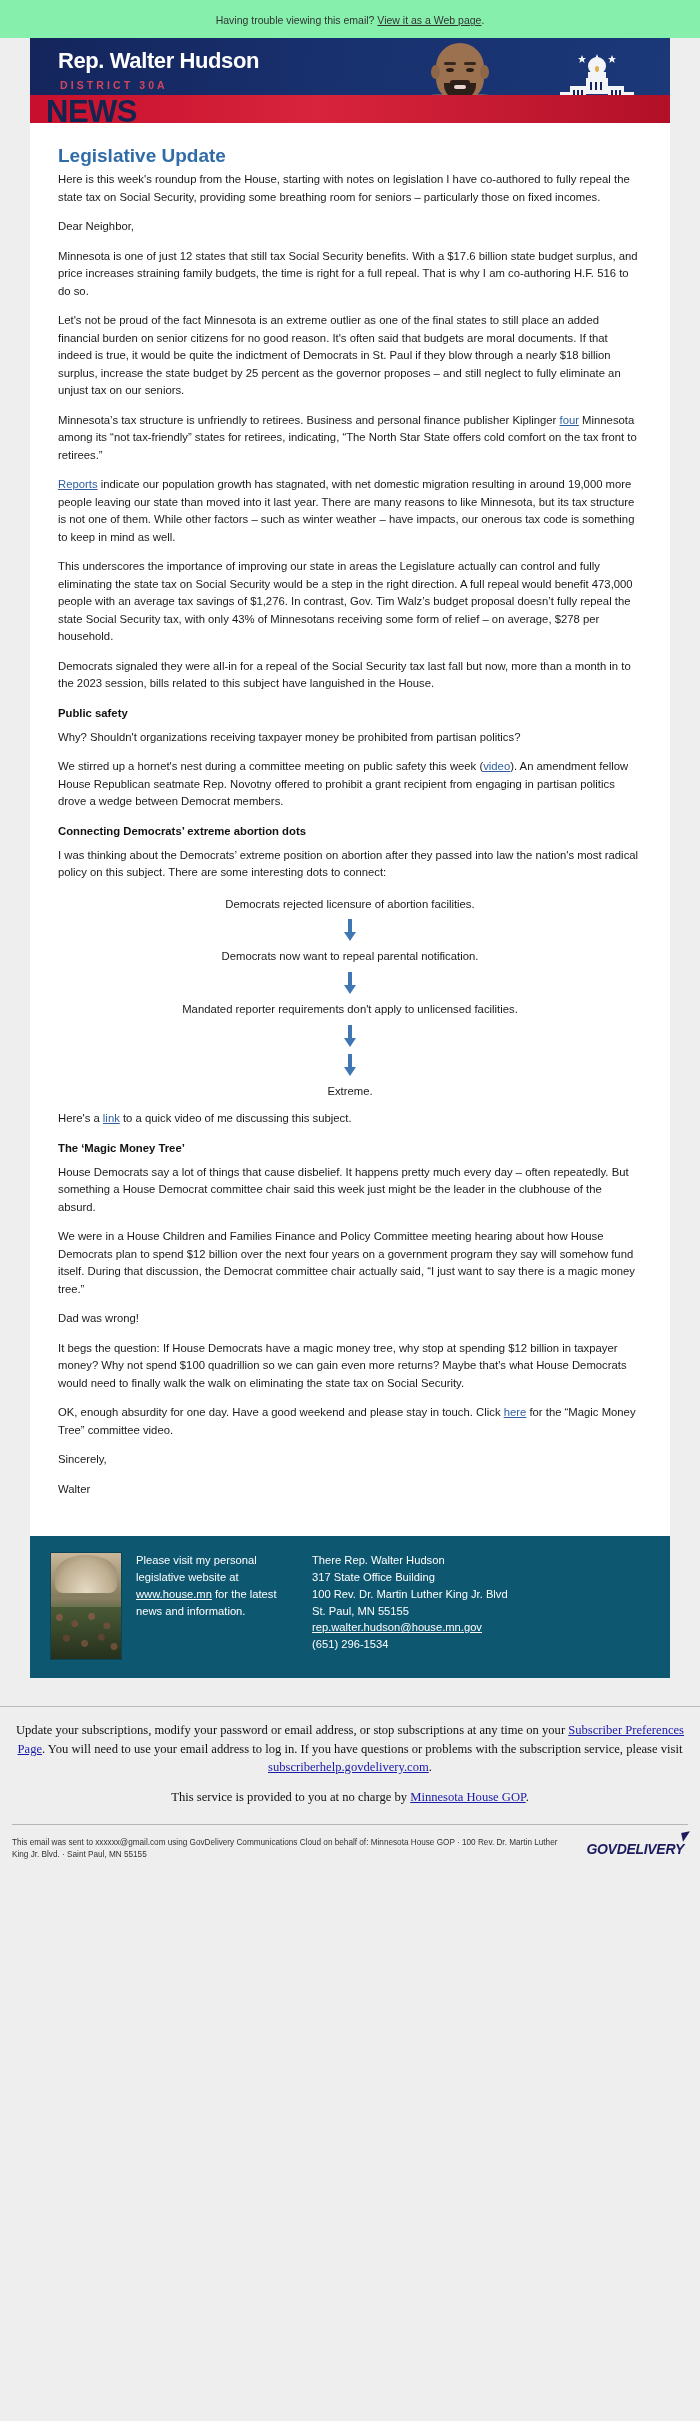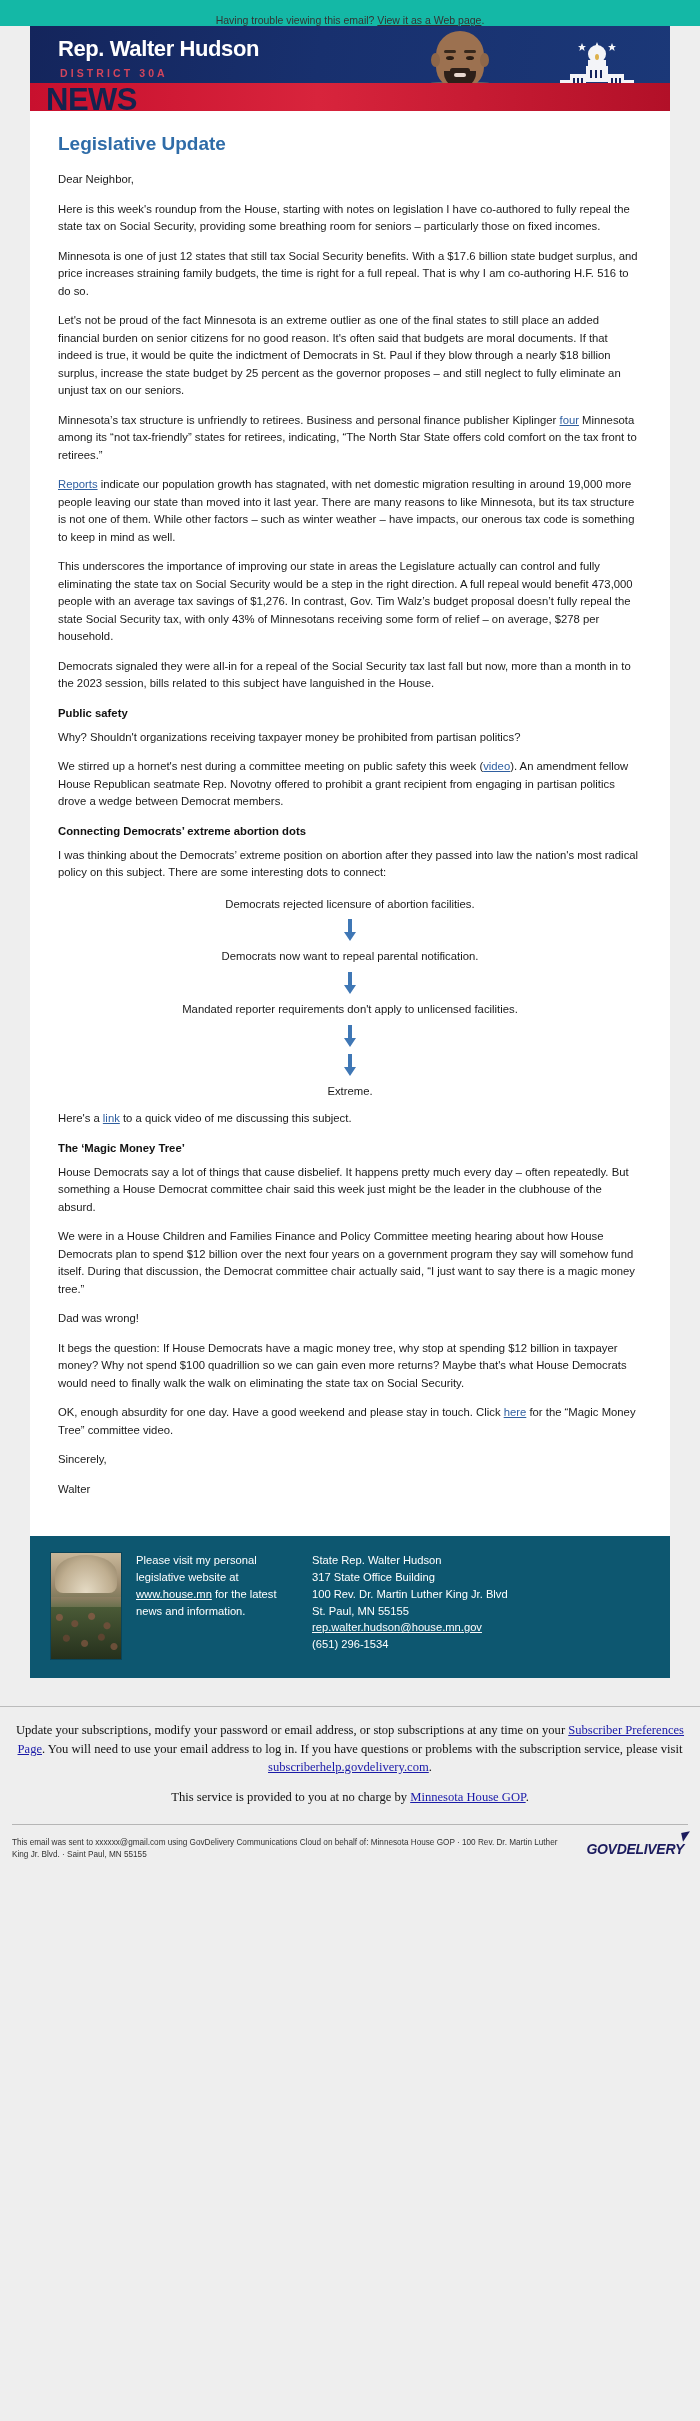--- a/index.html
+++ b/index.html
@@ -7,22 +7,22 @@
     margin: 0; padding: 0;
     background: #eeeeee;
     font-family: "Liberation Sans", sans-serif;
   }
   body { width: 700px; }
 
   .preheader {
     text-align: center;
     font-size: 10.5px;
     color: #333333;
-    padding: 14px 0 0 0;
-    background: #14b8a6;
+    padding: 14px 0 12px 0;
+    background: #86efac;
   }
   .preheader a { color: #333333; text-decoration: underline; }
 
   .wrap { width: 700px; margin: 0 auto; background: #eeeeee; }
 
   .email-card {
     width: 640px;
     margin: 0 auto;
     background: #ffffff;
   }
@@ -107,21 +107,21 @@
     position: absolute; right: 24px; top: 14px;
     width: 96px; height: 62px; opacity: .95;
   }
 
   
   .body-pad { padding: 18px 28px 26px 28px; }
   h1.title {
     color: #2f6ca8;
     font-size: 19px;
     font-weight: bold;
-    margin: 4px 0 16px 0;
+    margin: 4px 0 4px 0;
     font-family: "Liberation Sans", sans-serif;
   }
   p.para {
     font-size: 11.3px;
     line-height: 1.55;
     color: #1a1a1a;
     margin: 0 0 12px 0;
   }
   p.para a, a.inline { color: #2f5fa0; text-decoration: underline; }
   h3.subhead {
@@ -312,22 +312,22 @@
         <ellipse cx="47" cy="17" rx="2" ry="3" fill="#e8b84b"></ellipse>
       </svg>
 
       <div class="mast-redband"></div>
       <div class="mast-news">NEWS</div>
     </div>
 
     <div class="body-pad">
       <h1 class="title">Legislative Update</h1>
 
+      <p class="para">Here is this week's roundup from the House, starting with notes on legislation I have co-authored to fully repeal the state tax on Social Security, providing some breathing room for seniors – particularly those on fixed incomes.</p>
       <p class="para">Dear Neighbor,</p>
-      <p class="para">Here is this week's roundup from the House, starting with notes on legislation I have co-authored to fully repeal the state tax on Social Security, providing some breathing room for seniors – particularly those on fixed incomes.</p>
       <p class="para">Minnesota is one of just 12 states that still tax Social Security benefits. With a $17.6 billion state budget surplus, and price increases straining family budgets, the time is right for a full repeal. That is why I am co-authoring H.F. 516 to do so.</p>
       <p class="para">Let's not be proud of the fact Minnesota is an extreme outlier as one of the final states to still place an added financial burden on senior citizens for no good reason. It's often said that budgets are moral documents. If that indeed is true, it would be quite the indictment of Democrats in St. Paul if they blow through a nearly $18 billion surplus, increase the state budget by 25 percent as the governor proposes – and still neglect to fully eliminate an unjust tax on our seniors.</p>
 
       <p class="para"><span>Minnesota’s tax structure is unfriendly to retirees. Business and personal finance publisher Kiplinger </span><a href="#">four</a><span> Minnesota among its “not tax-friendly” states for retirees, indicating, “The North Star State offers cold comfort on the tax front to retirees.”</span></p>
 
       <p class="para"><a href="#">Reports</a><span> indicate our population growth has stagnated, with net domestic migration resulting in around 19,000 more people leaving our state than moved into it last year. There are many reasons to like Minnesota, but its tax structure is not one of them. While other factors – such as winter weather – have impacts, our onerous tax code is something to keep in mind as well.</span></p>
 
       <p class="para">This underscores the importance of improving our state in areas the Legislature actually can control and fully eliminating the state tax on Social Security would be a step in the right direction. A full repeal would benefit 473,000 people with an average tax savings of $1,276. In contrast, Gov. Tim Walz’s budget proposal doesn’t fully repeal the state Social Security tax, with only 43% of Minnesotans receiving some form of relief – on average, $278 per household.</p>
       <p class="para">Democrats signaled they were all-in for a repeal of the Social Security tax last fall but now, more than a month in to the 2023 session, bills related to this subject have languished in the House.</p>
 
@@ -382,21 +382,21 @@
     <div class="contact">
       <div class="contact-photo">
         <div class="cp-dome"></div>
         <div class="cp-rail"></div>
         <div class="cp-crowd"></div>
       </div>
       <div class="contact-col c1">
         <span>Please visit my personal legislative website at </span><a href="#">www.house.mn</a><span> for the latest news and information.</span>
       </div>
       <div class="contact-col c2">
-        <div>State Rep. Walter Hudson</div>
+        <div>There Rep. Walter Hudson</div>
         <div>317 State Office Building</div>
         <div>100 Rev. Dr. Martin Luther King Jr. Blvd</div>
         <div>St. Paul, MN 55155</div>
         <div><a href="#">rep.walter.hudson@house.mn.gov</a></div>
         <div>(651) 296-1534</div>
       </div>
     </div>
 
   </div>
 

